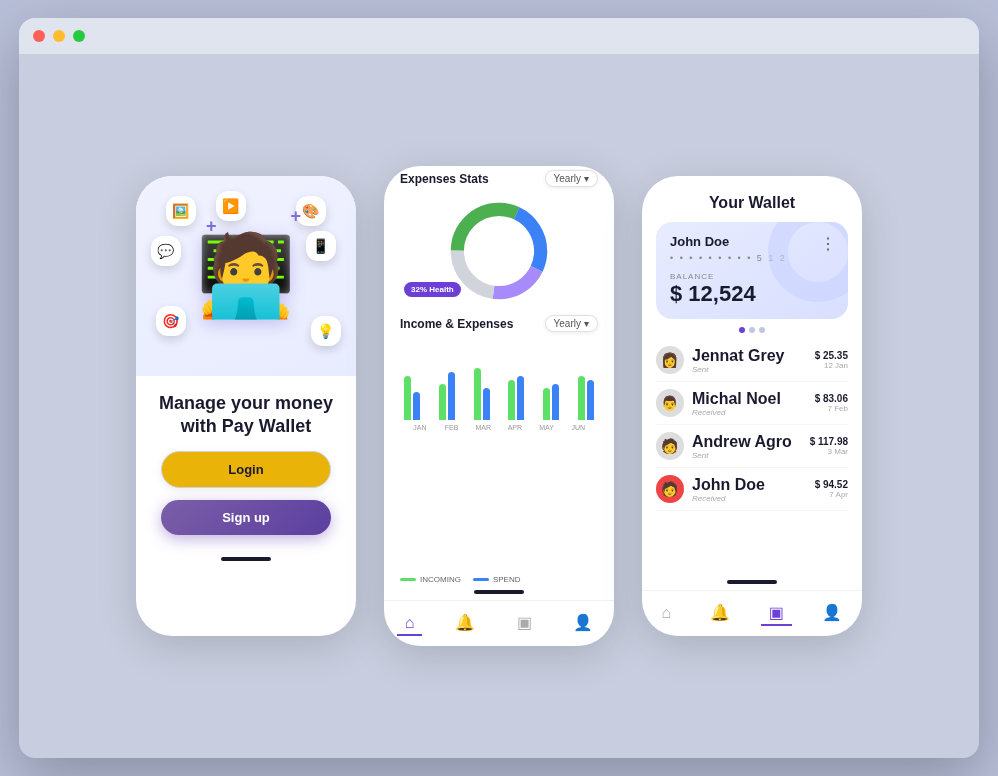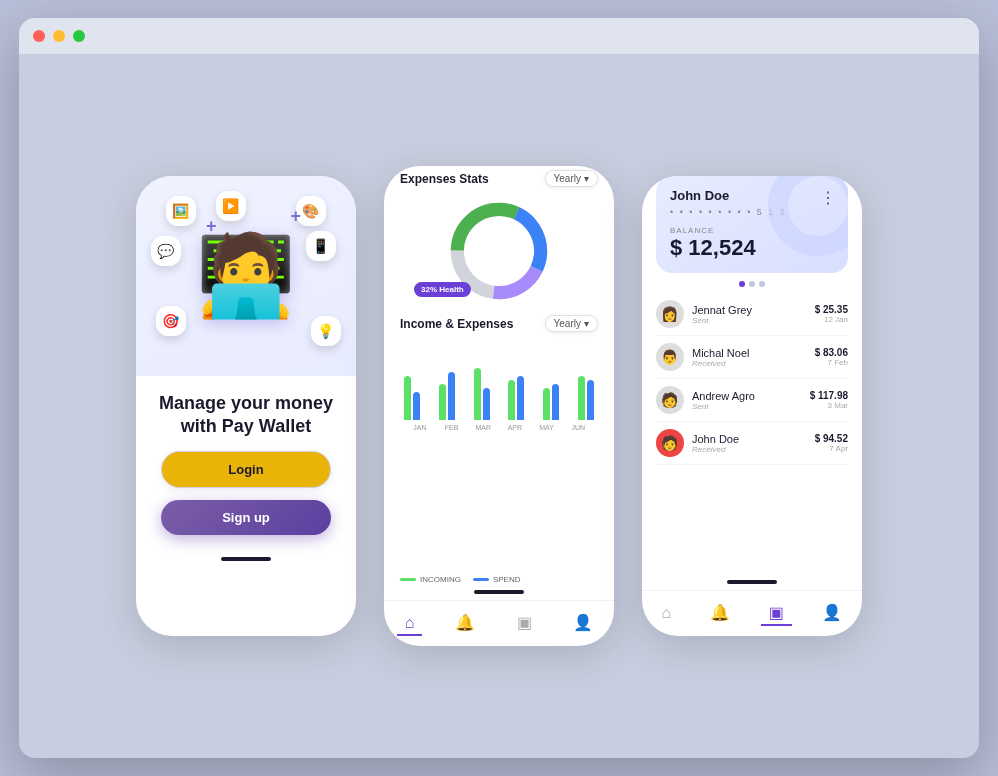--- a/index.html
+++ b/index.html
@@ -218,21 +218,21 @@
       height: 120px;
     }
 
     .donut-svg {
       width: 110px;
       height: 110px;
     }
 
     .donut-label {
       position: absolute;
-      left: 30px;
+      left: 20px;
       bottom: 14px;
       background: #6c3fd6;
       color: white;
       font-size: 8px;
       font-weight: 600;
       padding: 3px 7px;
       border-radius: 10px;
       text-align: right;
     }
 
@@ -436,22 +436,22 @@
       align-items: center;
       justify-content: center;
       font-size: 14px;
     }
 
     .transaction-info {
       flex: 1;
     }
 
     .transaction-name {
-      font-size: 11px;
-      font-weight: 400;
+      font-size: 16px;
+      font-weight: 700;
       color: #1a1a2e;
     }
 
     .transaction-type {
       font-size: 8px;
       color: #aaa;
       font-style: italic;
     }
 
     .transaction-amount-col {
@@ -606,20 +606,21 @@
       <div class="phone2-bar"></div>
       <div class="phone2-nav">
         <span class="nav-icon active">⌂</span>
         <span class="nav-icon">🔔</span>
         <span class="nav-icon">▣</span>
         <span class="nav-icon">👤</span>
       </div>
     </div>
 
     <div class="phone phone-3">
+      <div class="phone3-header">Your Wallet</div>
 
       <div class="wallet-card">
         <div class="wallet-card-arc"></div>
         <div class="wallet-name">John Doe</div>
         <div class="wallet-dots-menu">⋮</div>
         <div class="wallet-card-number">• • • • • • • • • 5 1 2</div>
         <div class="balance-label">BALANCE</div>
         <div class="balance-amount">$ 12,524</div>
       </div>
 

